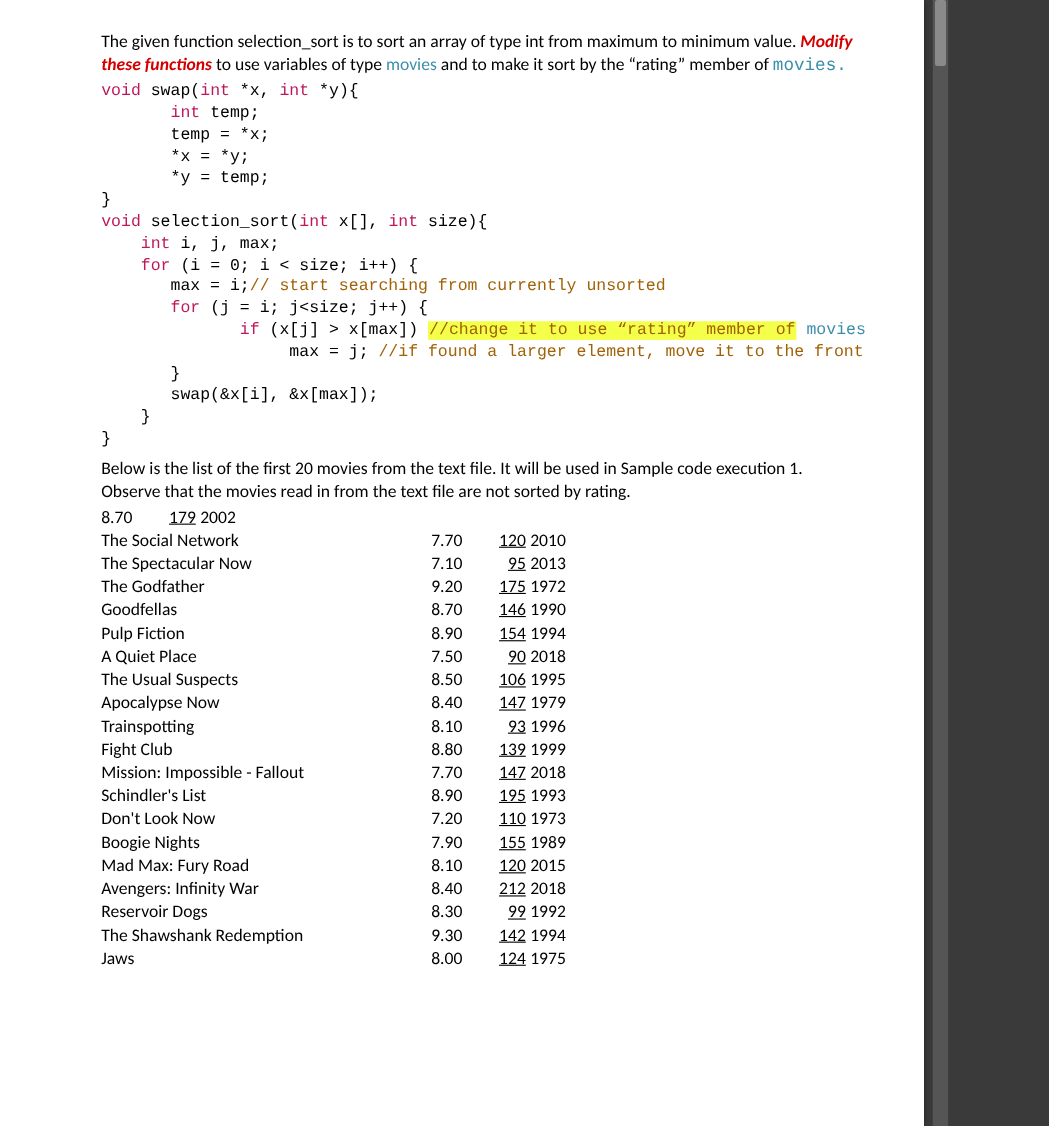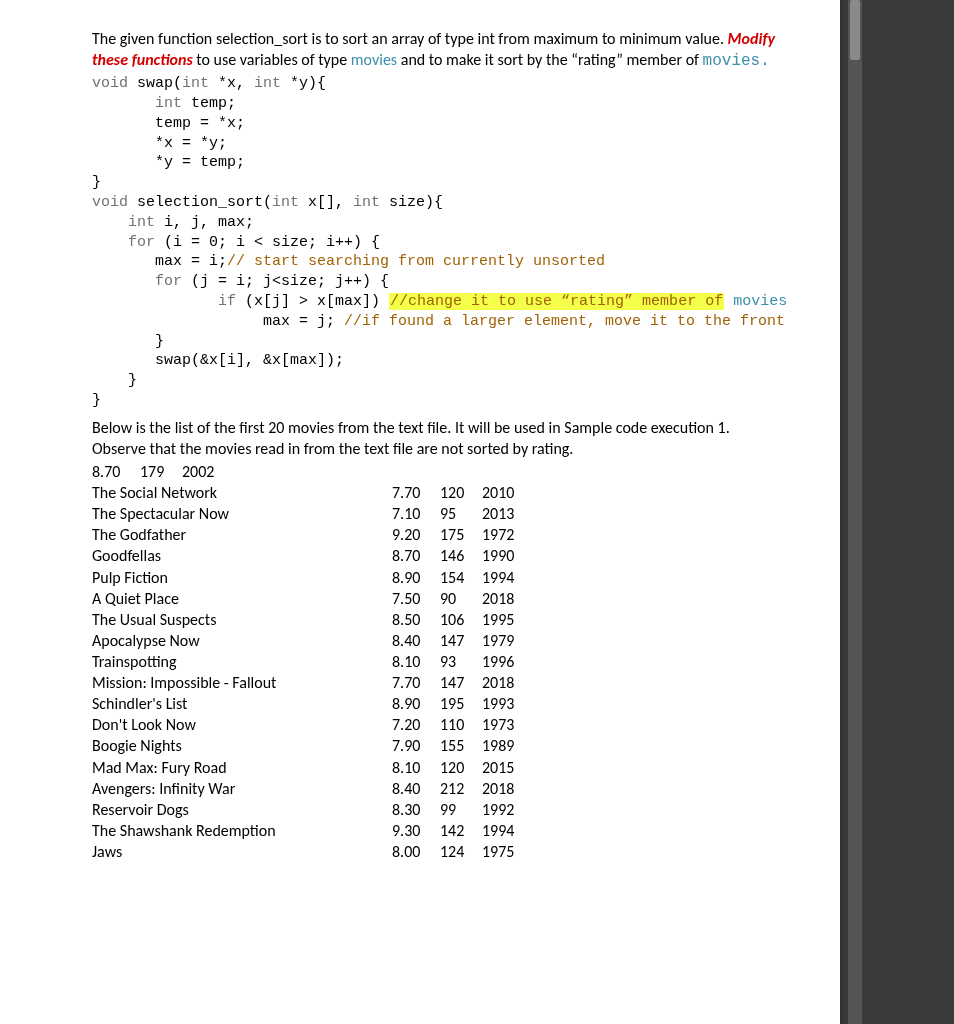--- a/index.html
+++ b/index.html
@@ -59,37 +59,37 @@
   .typep {
     color: #3b8faa;
   }
   pre.code {
     margin: 2px 0 6px 0;
     font-family: Consolas, 'Courier New', monospace;
     font-size: 15px;
     line-height: 1.32;
     white-space: pre;
   }
-  .kw  { color: #737373; }    
+  .kw  { color: #be185d; }    
   .cmt { color: #a16207; }    
   .hl  { background: #f4ff4a; padding: 0 1px; }
   .movie-table {
     margin-top: 2px;
   }
   .movie-row {
     display: flex;
     font-size: 16px;
     line-height: 1.32;
   }
   .movie-title {
     width: 300px;
     flex: 0 0 300px;
   }
   .movie-rating { width: 48px; flex: 0 0 48px; text-align: left; }
-  .movie-runtime{ width: 38px; flex: 0 0 38px; text-align: left; padding-right:4px;}
+  .movie-runtime{ width: 38px; flex: 0 0 38px; text-align: right; padding-right:4px;text-decoration:underline;}
   .movie-year   { width: 46px; flex: 0 0 46px; text-align: left; }
 </style>
 </head>
 <body>
 
 <div class="viewport">
   <div class="page">
 
     <div class="prose">
       <span>The given function selection_sort is to sort an array of type int from maximum to minimum value. </span><span class="modify">Modify these functions</span><span> to use variables of type </span><span class="typep">movies</span><span> and to make it sort by the “rating” member of </span><span class="type">movies</span><span class="type">.</span>
@@ -169,20 +169,26 @@
           <span class="movie-runtime">147</span>
           <span class="movie-year">1979</span>
         </div>
         <div class="movie-row">
           <span class="movie-title">Trainspotting</span>
           <span class="movie-rating">8.10</span>
           <span class="movie-runtime">93</span>
           <span class="movie-year">1996</span>
         </div>
         <div class="movie-row">
+          <span class="movie-title">Fight Club</span>
+          <span class="movie-rating">8.80</span>
+          <span class="movie-runtime">139</span>
+          <span class="movie-year">1999</span>
+        </div>
+        <div class="movie-row">
           <span class="movie-title">Mission: Impossible - Fallout</span>
           <span class="movie-rating">7.70</span>
           <span class="movie-runtime">147</span>
           <span class="movie-year">2018</span>
         </div>
         <div class="movie-row">
           <span class="movie-title">Schindler's List</span>
           <span class="movie-rating">8.90</span>
           <span class="movie-runtime">195</span>
           <span class="movie-year">1993</span>

